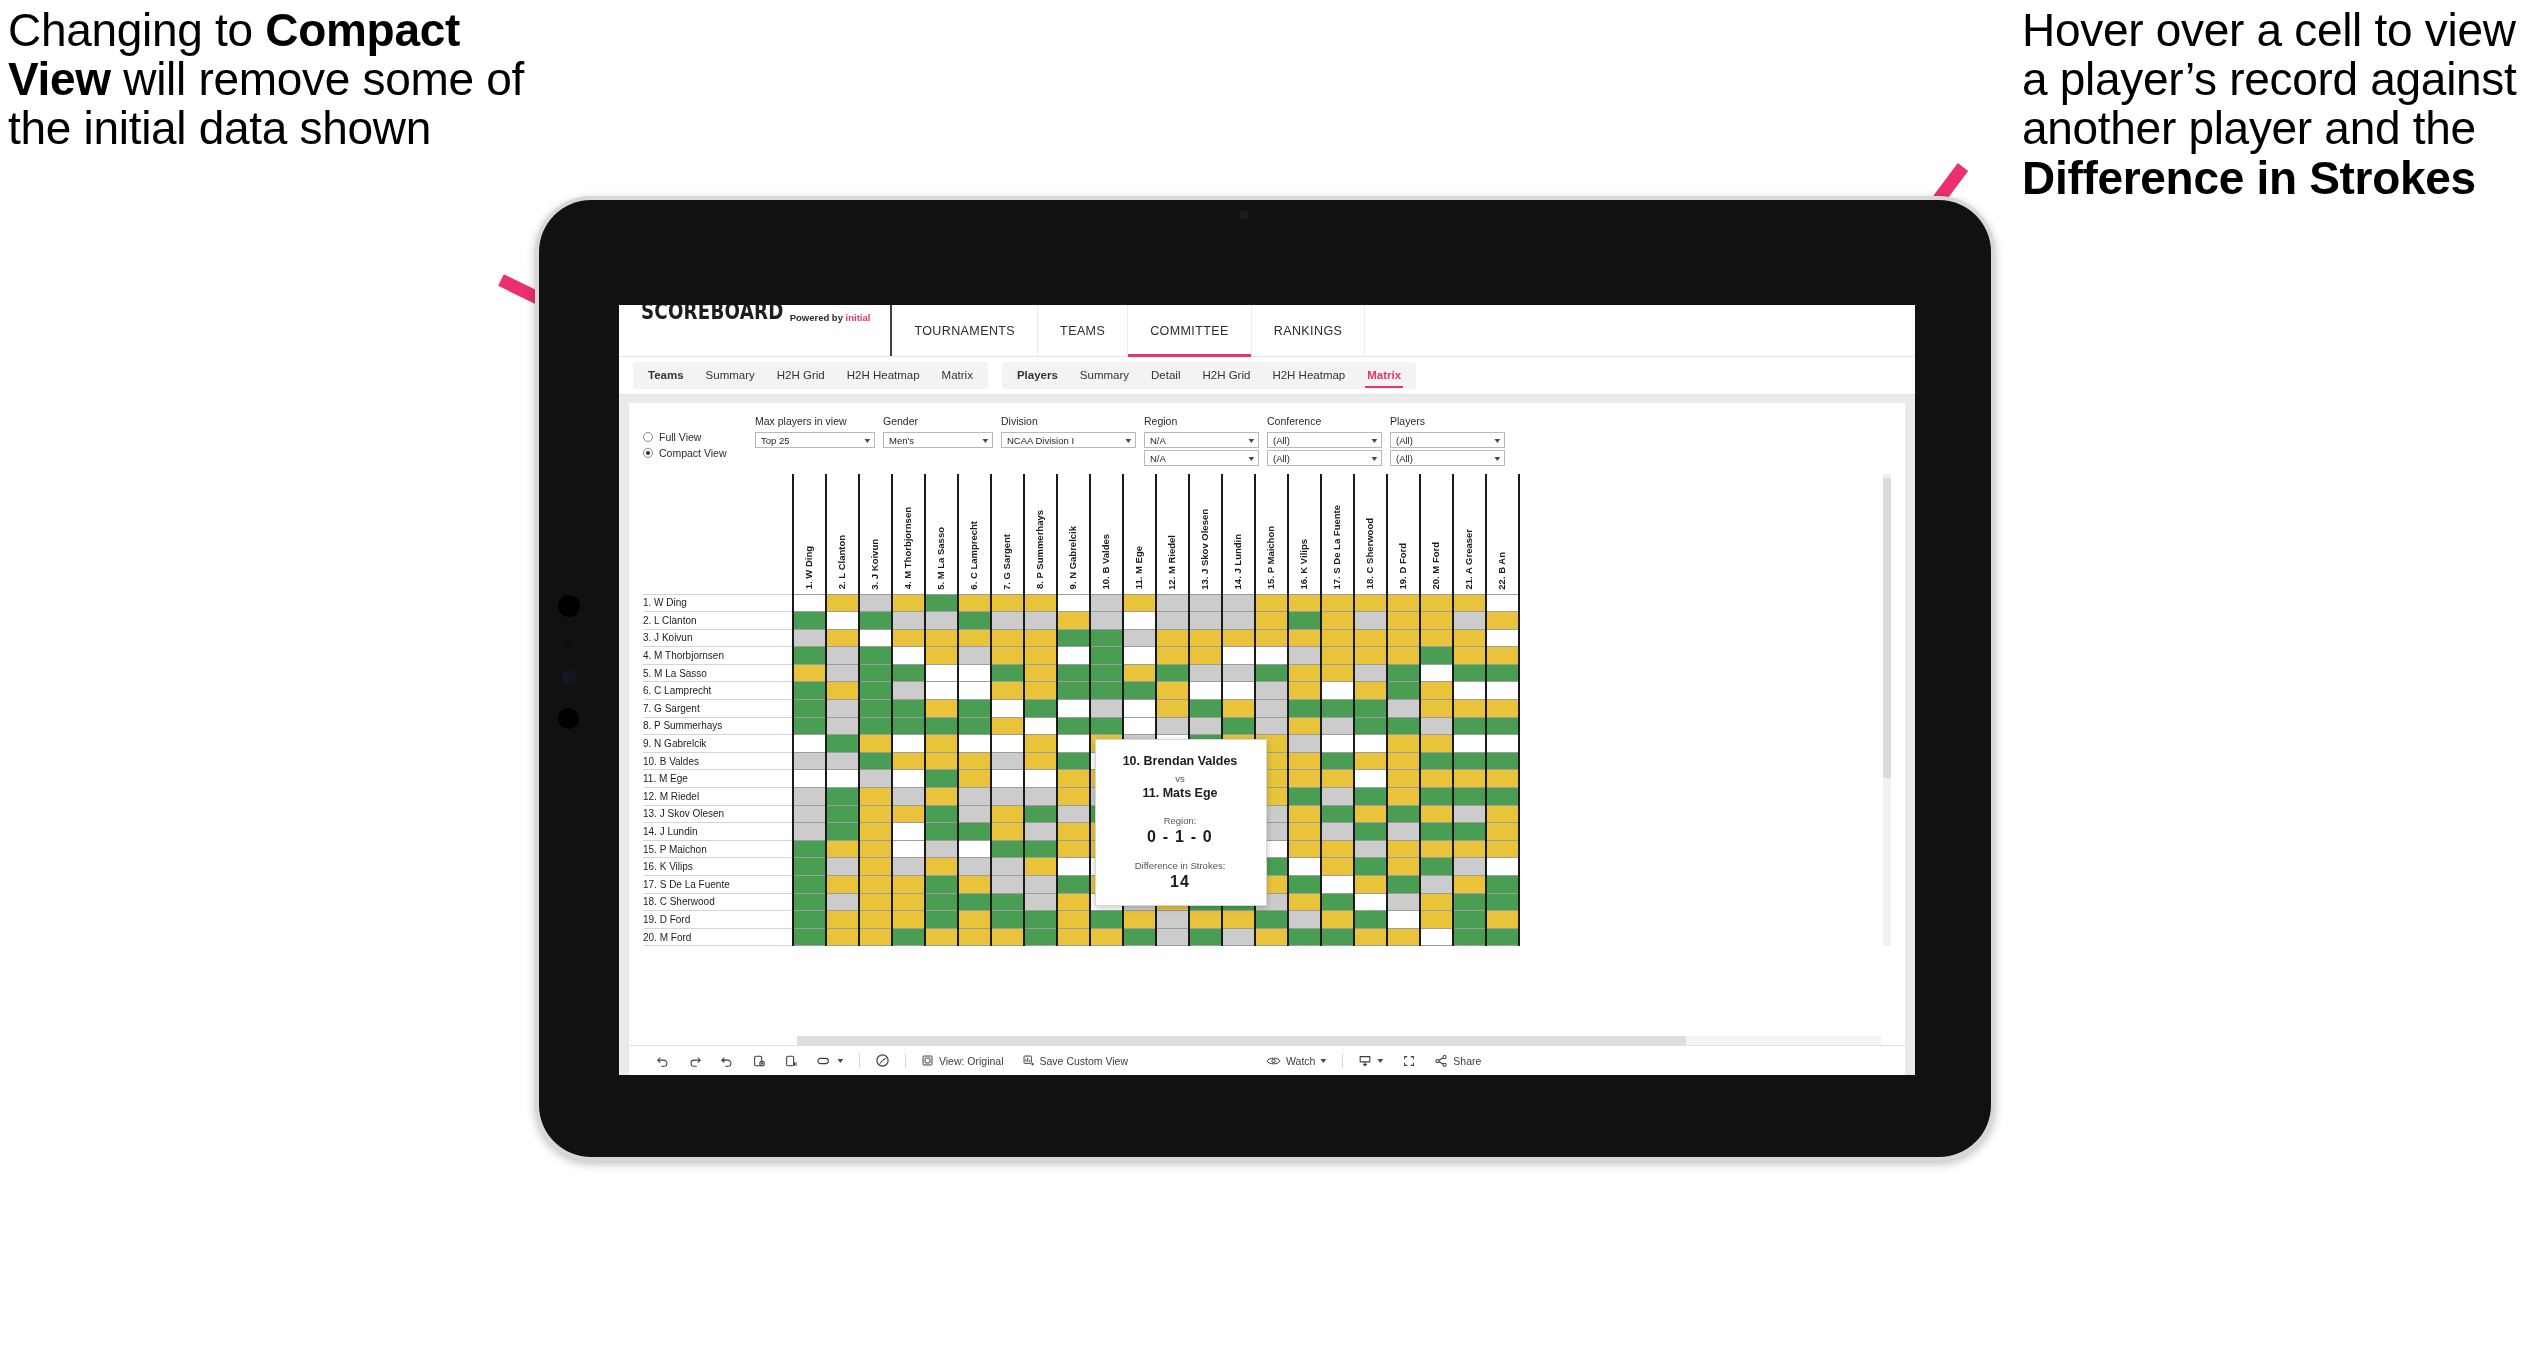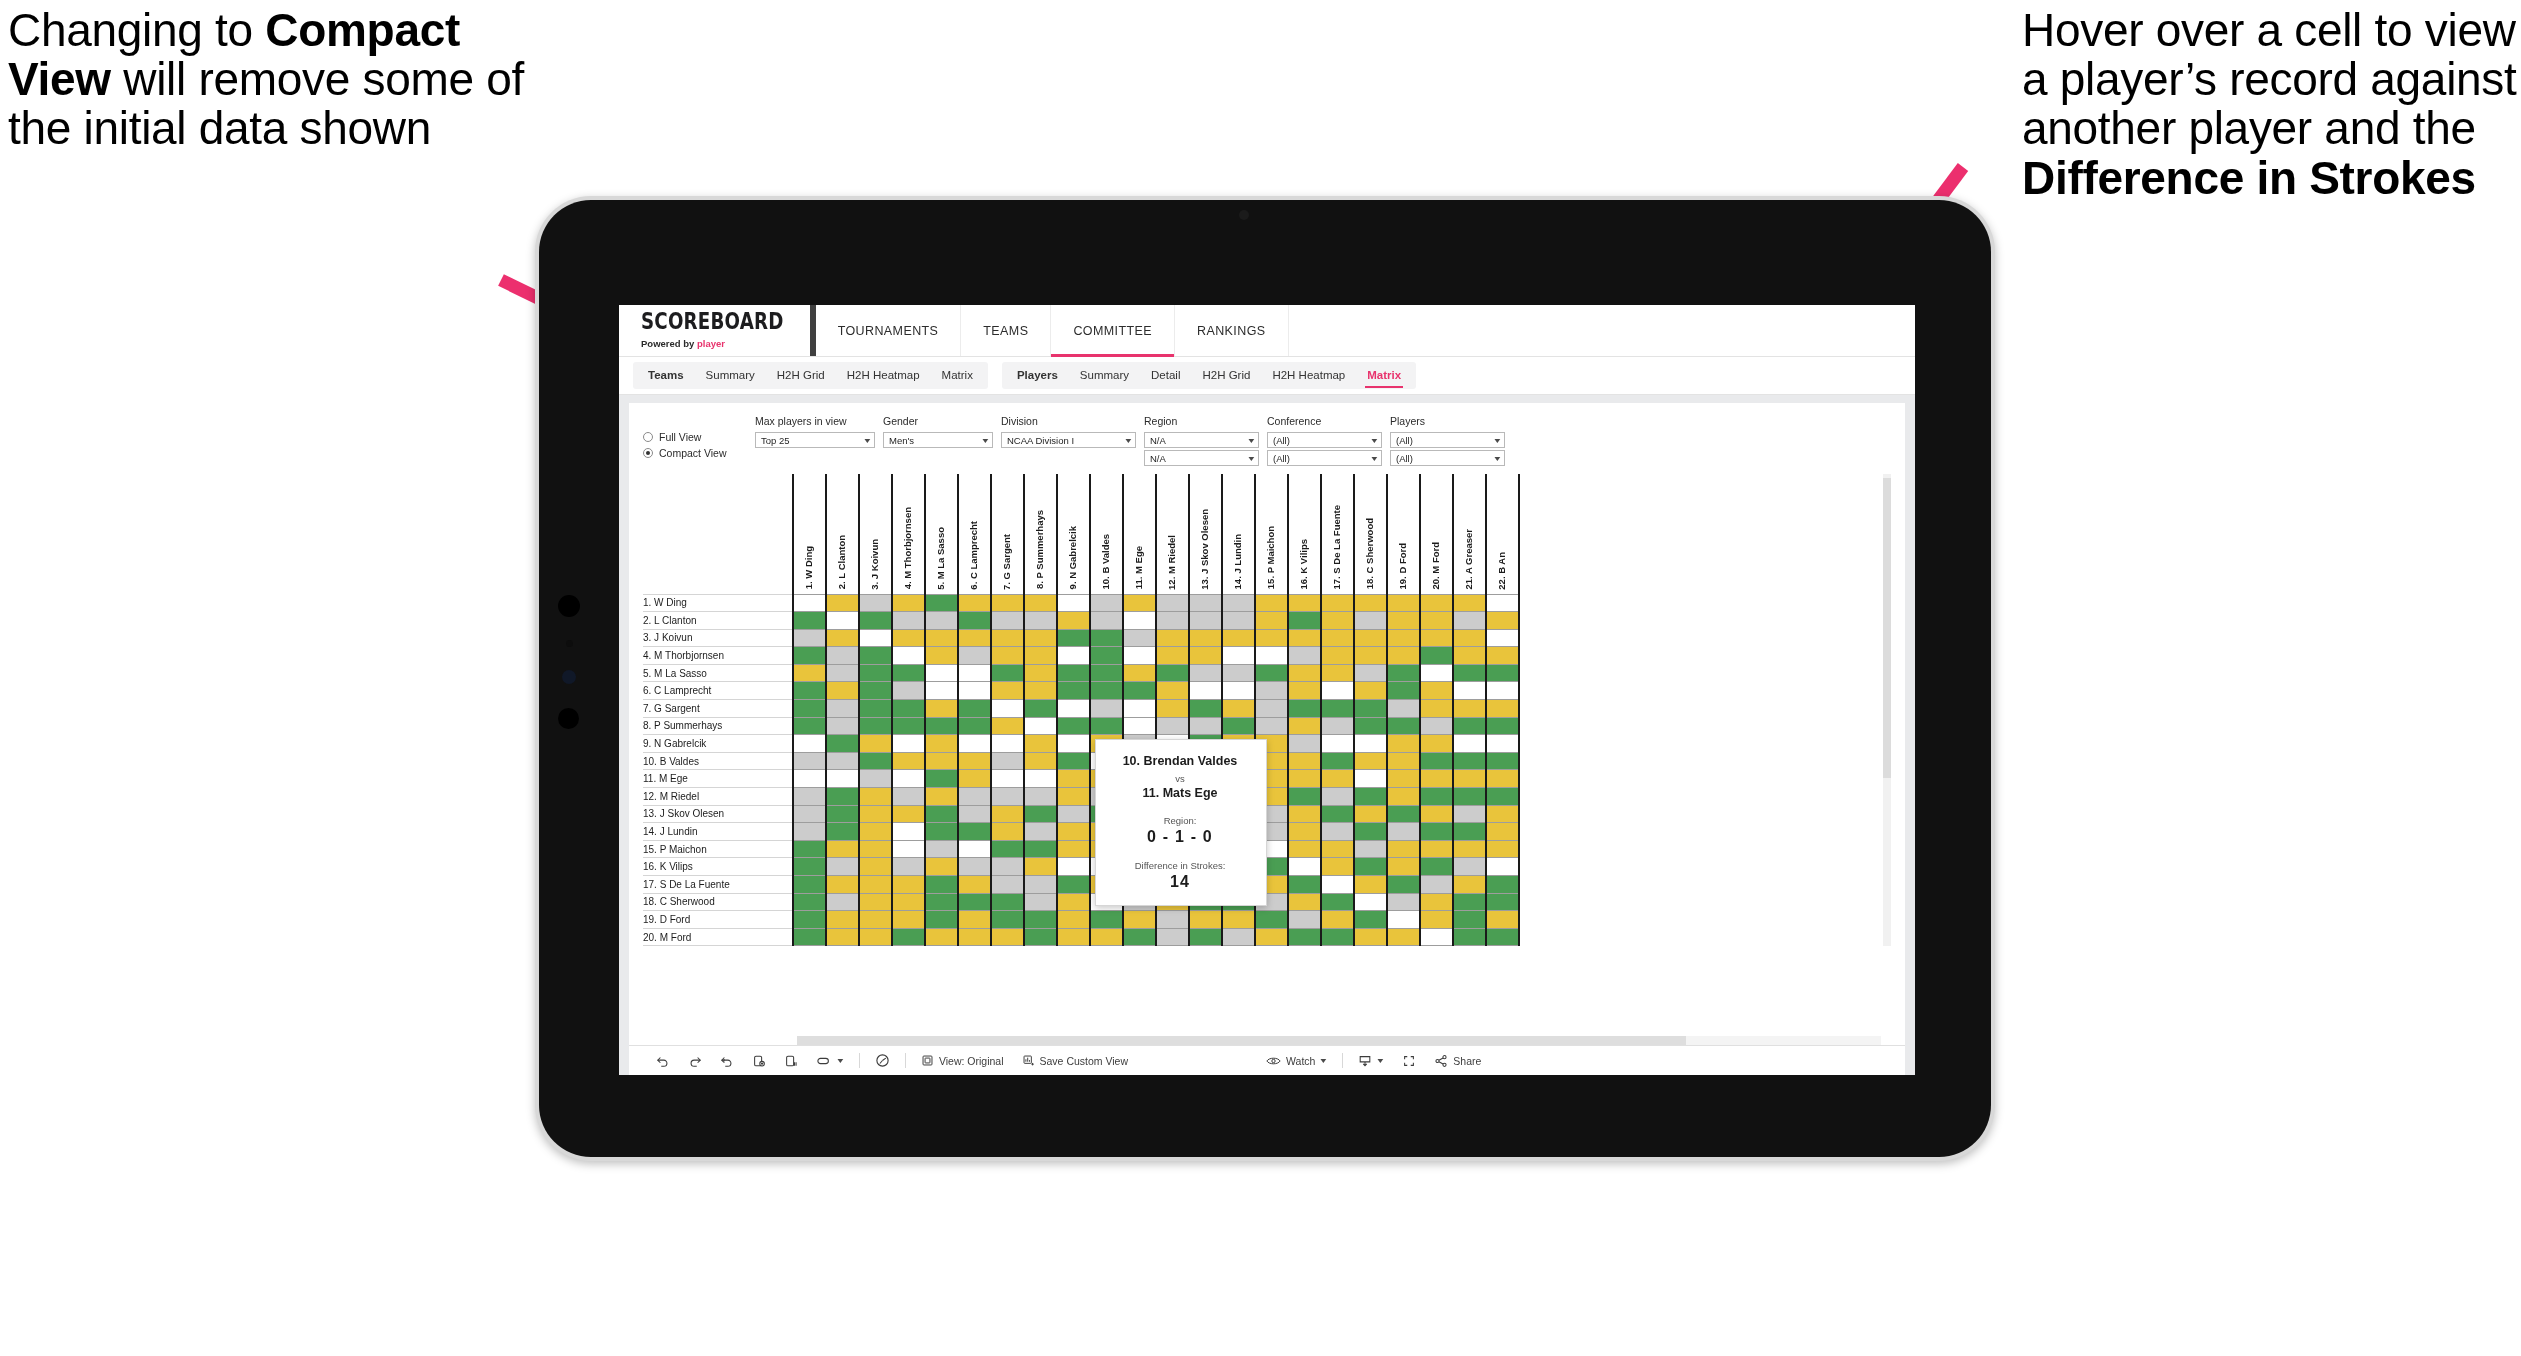--- a/index.html
+++ b/index.html
@@ -64,23 +64,23 @@
 
   
   #appbar {
     height: 52px; flex: 0 0 52px;
     background: #ffffff;
     display: flex; align-items: stretch;
     border-bottom: 1px solid #e3e3e3;
     position: relative;
   }
   #brand {
-    display:flex; flex-direction:column; justify-content:center;
+    display:flex; justify-content:center;
     padding: 0 20px 0 22px; min-width: 150px;
-    border-right: 6px solid #404040;
+    border-right: 2px solid #404040;
   }
   #brand-title {
     font-family: "DejaVu Sans", sans-serif;
     font-weight: 700; font-size: 19px; letter-spacing: 0.2px;
     color: #1d1d1f; line-height: 1;
     transform: scaleY(1.18) scaleX(0.96);
     transform-origin: left center;
   }
   #brand-sub { font-size: 9.5px; color:#2b2b2b; margin-top: 7px; font-weight:600;}
   #brand-sub .clippd { color:#e8336d; font-weight:700; }
@@ -255,21 +255,21 @@
     <div class="tablet-btn" id="cam-main"></div>
     <div class="tablet-btn" id="cam-small"></div>
     <div class="tablet-btn" id="cam-blue"></div>
     <div class="tablet-btn" id="cam-sensor"></div>
 
     <div id="screen">
 
       <div id="appbar">
         <div id="brand">
           <div id="brand-title">SCOREBOARD</div>
-          <div id="brand-sub"><span>Powered by </span><span class="clippd">player</span></div>
+          <div id="brand-sub"><span>Powered by </span><span class="clippd">initial</span></div>
         </div>
         <div class="topnav">
           <div class="topnav-item">TOURNAMENTS</div>
           <div class="topnav-item">TEAMS</div>
           <div class="topnav-item active">COMMITTEE</div>
           <div class="topnav-item">RANKINGS</div>
         </div>
       </div>
 
       <div id="subnav">

